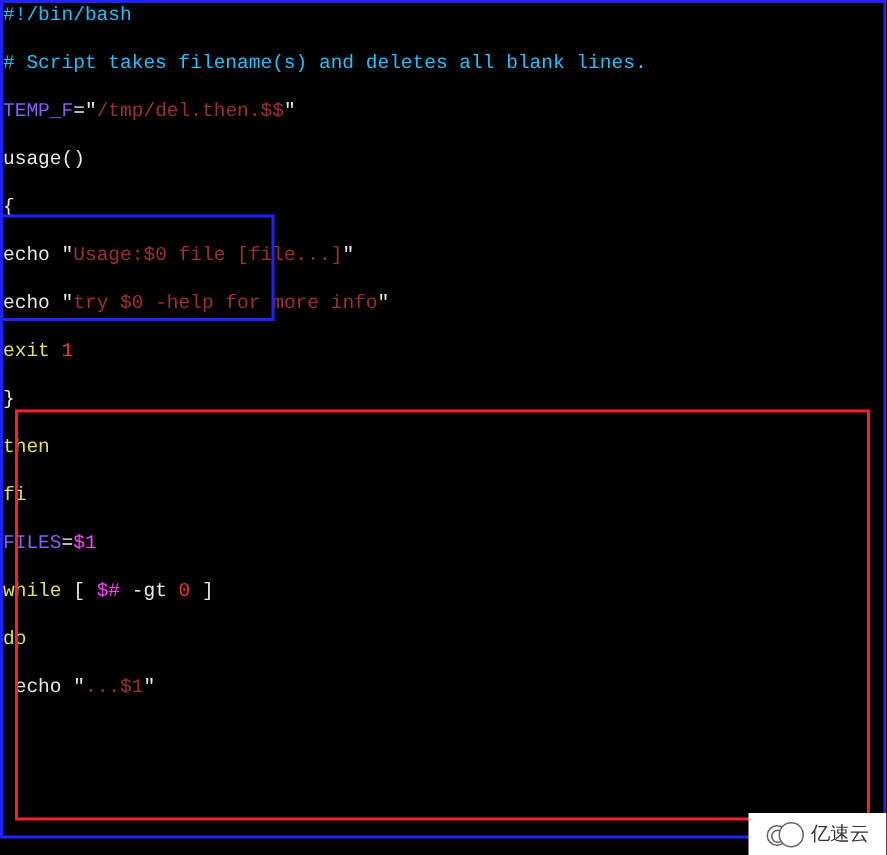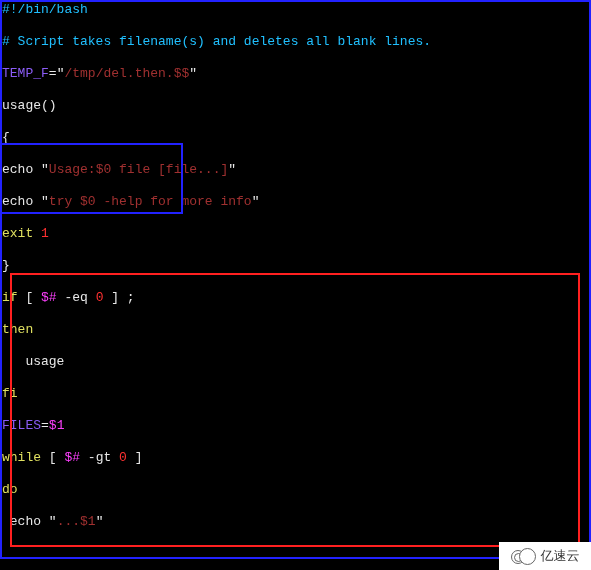--- a/index.html
+++ b/index.html
@@ -87,23 +87,21 @@
 
 <pre><span class="ln"><span class="cmt">#!/bin/bash</span></span>
 <span class="ln"><span class="cmt"># Script takes filename(s) and deletes all blank lines.</span></span>
 <span class="ln"><span class="cyn">TEMP_F</span><span class="wht">=</span><span class="wht">"</span><span class="drk">/tmp/del.then.$$</span><span class="wht">"</span></span>
 <span class="ln"><span class="wht">usage()</span></span>
 <span class="ln"><span class="wht">{</span></span>
 <span class="ln"><span class="wht">echo </span><span class="wht">"</span><span class="drk">Usage:$0 file [file...]</span><span class="wht">"</span></span>
 <span class="ln"><span class="wht">echo </span><span class="wht">"</span><span class="drk">try $0 -help for more info</span><span class="wht">"</span></span>
 <span class="ln"><span class="yel">exit </span><span class="red">1</span></span>
 <span class="ln"><span class="wht">}</span></span>
-<span class="ln"><span class="yel">if</span><span class="wht"> [ </span><span class="mag">$#</span><span class="wht"> -eq </span><span class="red">0</span><span class="wht"> ] ;</span></span>
 <span class="ln"><span class="yel">then</span></span>
-<span class="ln"><span class="wht">   usage</span></span>
 <span class="ln"><span class="yel">fi</span></span>
 <span class="ln"><span class="cyn">FILES</span><span class="wht">=</span><span class="mag">$1</span></span>
 <span class="ln"><span class="yel">while</span><span class="wht"> [ </span><span class="mag">$#</span><span class="wht"> -gt </span><span class="red">0</span><span class="wht"> ]</span></span>
 <span class="ln"><span class="yel">do</span></span>
 <span class="ln"><span class="wht"> echo </span><span class="wht">"</span><span class="drk">...$1</span><span class="wht">"</span></span>
 
 
 
 
 

